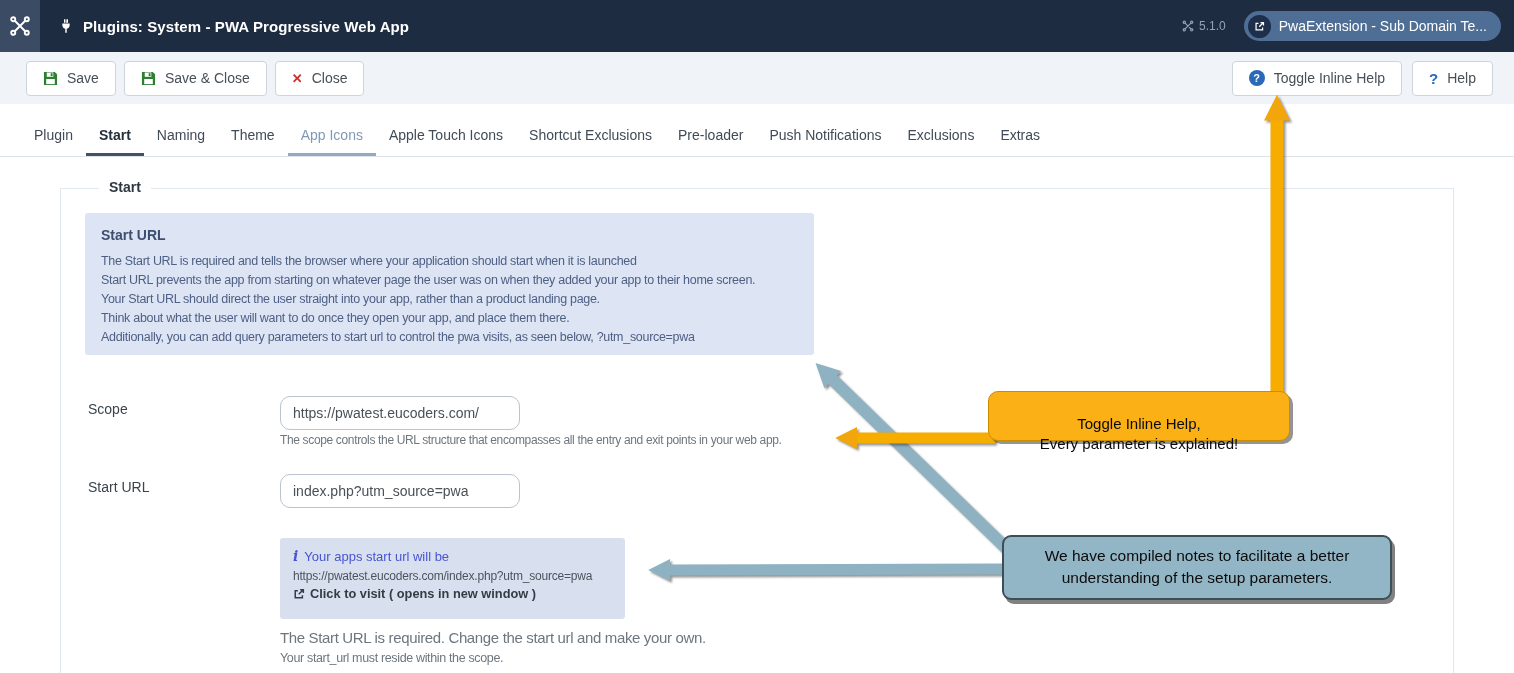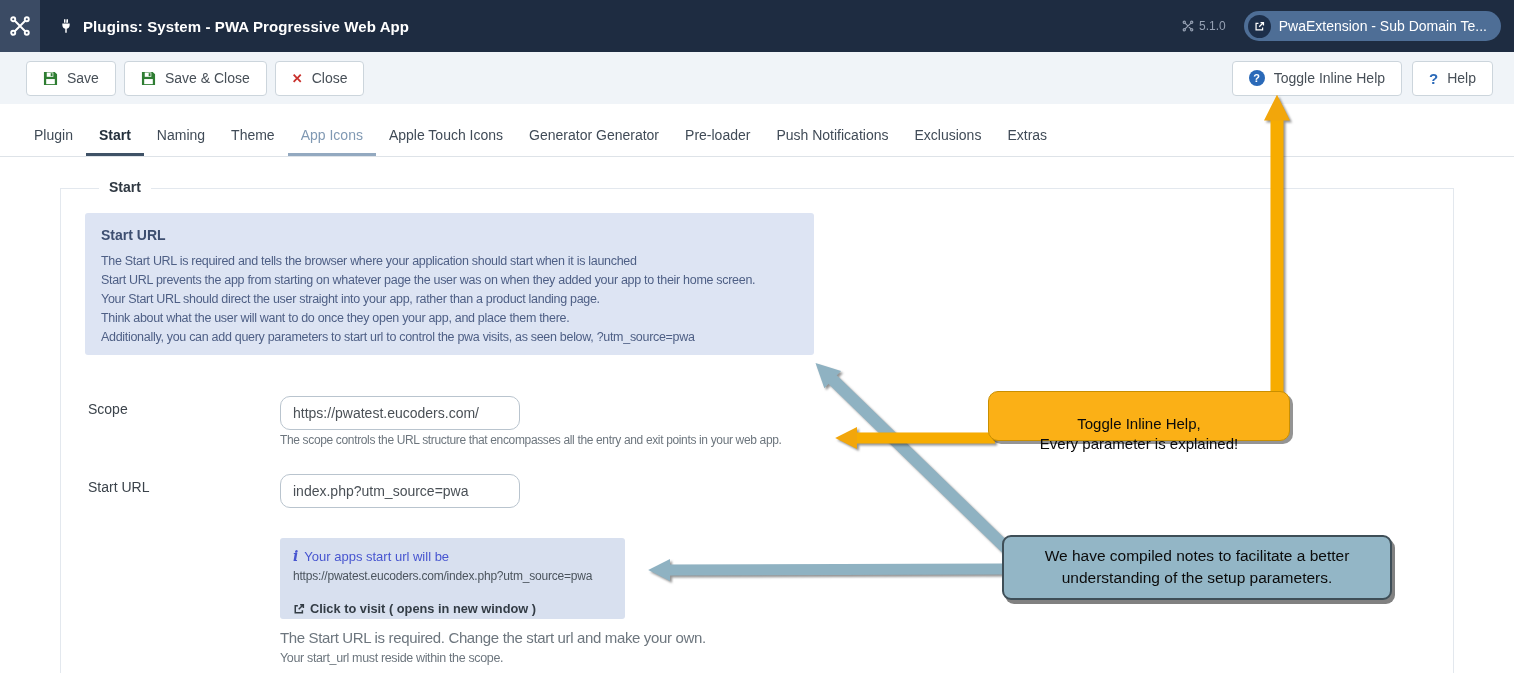--- a/index.html
+++ b/index.html
@@ -66,21 +66,21 @@
                 font-family: inherit; }
   .hint { position: absolute; left: 280px; font-size: 12px; letter-spacing: -0.35px;
           color: #6D767E; z-index: 2; white-space: nowrap; }
 
   
   .result-box { position: absolute; left: 280px; top: 538px; width: 345px; height: 81px;
                 background: #D8E0EF; border-radius: 3px; padding: 10px 13px; z-index: 2; }
   .rb-line1 { font-size: 13px; color: #4755D0; display: flex; align-items: baseline; gap: 6px; }
   .rb-i { font-family: "DejaVu Serif", serif; font-style: italic; font-weight: 700; font-size: 14px; }
   .rb-line2 { font-size: 12px; letter-spacing: -0.2px; color: #4B545D; margin-top: 5px; white-space: nowrap; }
-  .rb-line3 { font-size: 12.8px; font-weight: 700; color: #333C45; margin-top: 18px;
+  .rb-line3 { font-size: 12.8px; font-weight: 700; color: #333C45; margin-top: 3px;
               display: flex; align-items: center; gap: 5px; cursor: pointer; }
 
   
   .callout { position: absolute; z-index: 60; text-align: center; color: #0B0B0B; }
   .callout-yellow { left: 988px; top: 391px; width: 302px; height: 50px;
                     background: #FBB016; border: 1px solid #C98F00; border-radius: 10px;
                     box-shadow: 3px 3px 0 rgba(60,60,60,.55); font-size: 15px;
                     line-height: 20px; padding-top: 22px; }
   .callout-blue { left: 1002px; top: 535px; width: 390px; height: 65px;
                   background: #93B6C6; border: 2px solid #3E4E57; border-radius: 9px;
@@ -174,21 +174,21 @@
     </div>
   </div>
 
   <div class="tabbar">
     <div class="tab">Plugin</div>
     <div class="tab active">Start</div>
     <div class="tab">Naming</div>
     <div class="tab">Theme</div>
     <div class="tab alt">App Icons</div>
     <div class="tab">Apple Touch Icons</div>
-    <div class="tab">Generator Generator</div>
+    <div class="tab">Shortcut Exclusions</div>
     <div class="tab">Pre-loader</div>
     <div class="tab">Push Notifications</div>
     <div class="tab">Exclusions</div>
     <div class="tab">Extras</div>
   </div>
 
   <div class="fieldset">
     <span class="legend">Start</span>
   </div>
 

